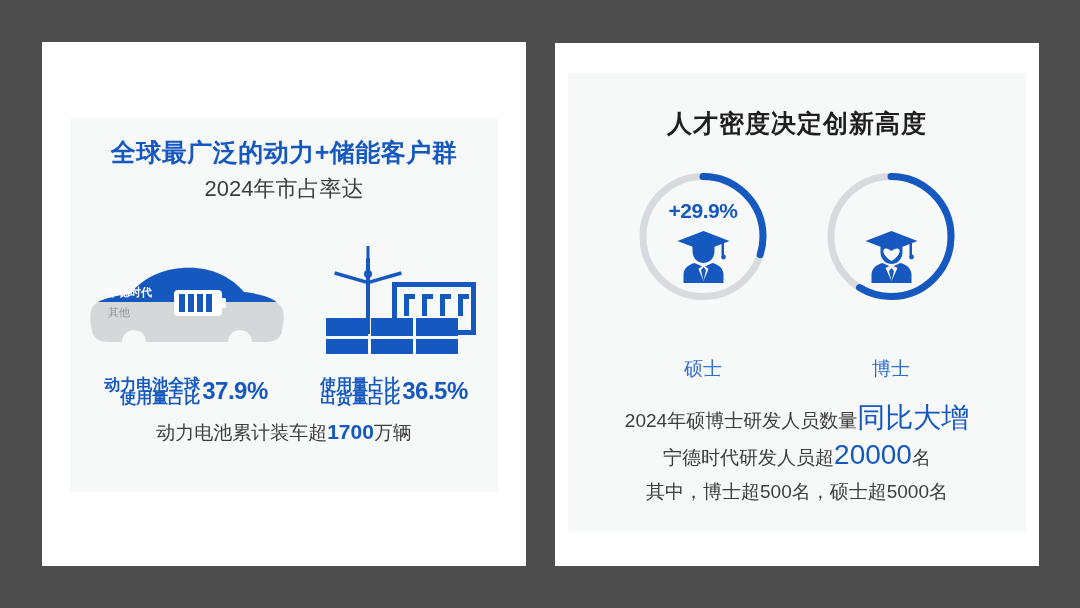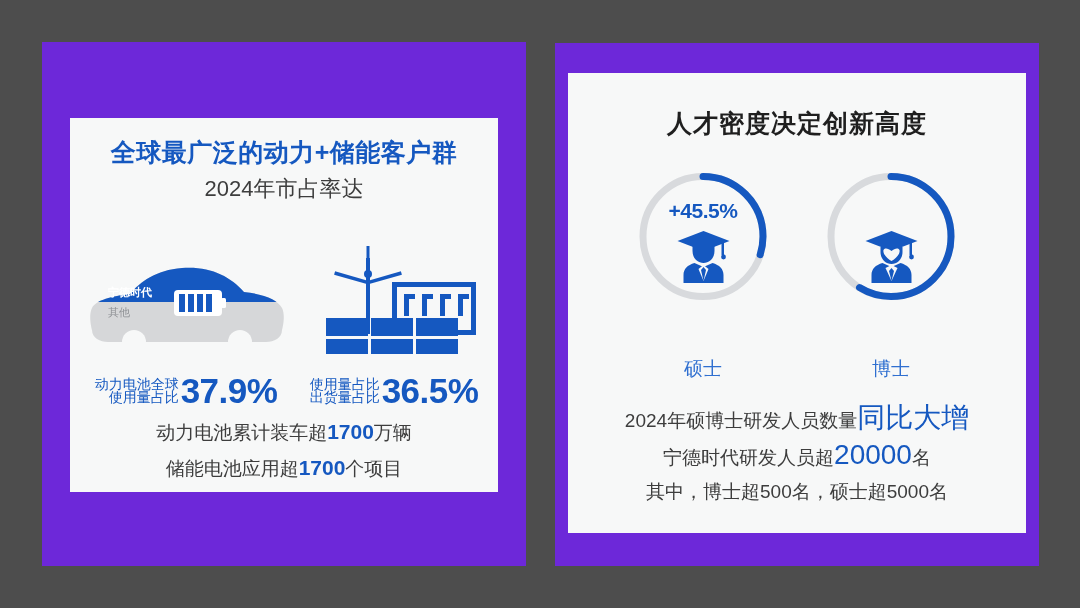--- a/index.html
+++ b/index.html
@@ -15,21 +15,21 @@
     position: relative;
   }
   .stage {
     position: absolute;
     inset: 0;
   }
 
   
   .card {
     position: absolute;
-    background: #6d28d9;
+    background: #ffffff;
   }
   #card-left  { left: 42px;  top: 42px; width: 484px; height: 524px; }
   #card-right { left: 555px; top: 43px; width: 484px; height: 523px; }
 
   .panel {
     position: absolute;
     background: #f7f8f8;
   }
   #panel-left  { left: 28px; top: 76px; width: 428px; height: 374px; }
   #panel-right { left: 13px; top: 30px; width: 458px; height: 460px; }
@@ -73,29 +73,29 @@
   .stat-line {
     position: absolute;
     bottom: 0;
     left: 0; right: 0;
     display: flex;
     align-items: center;
     justify-content: center;
     gap: 2px;
   }
   .stat-label {
-    font-size: 14px;
+    font-size: 16px;
     line-height: 13px;
     color: #1558c0;
-    font-weight: normal;
+    font-weight: bold;
     text-align: right;
     white-space: pre-line;
   }
   .stat-value {
-    font-size: 35px;
+    font-size: 24px;
     line-height: 30px;
     font-weight: bold;
     color: #1558c0;
     letter-spacing: -0.5px;
   }
 
   
   .foot-line {
     position: absolute;
     left: 0; right: 0;
@@ -278,41 +278,38 @@
             <span class="stat-label">使用量占比
 出货量占比</span>
             <span class="stat-value">36.5%</span>
           </div>
         </div>
       </div>
 
       <div class="foot-line" style="top:302px;">
         <span>动力电池累计装车超</span><b>1700</b><span>万辆</span>
       </div>
-      <div class="foot-line" style="top:338px;">
-        <span>储能电池应用超</span><b>1700</b><span>个项目</span>
-      </div>
 
     </div>
   </div>
 
   <div class="card" id="card-right">
     <div class="panel" id="panel-right">
 
       <div id="right-heading">人才密度决定创新高度</div>
 
       <div id="donut-row">
 
         <div class="donut-cell" id="donut-cell-0">
           <div class="donut-wrap">
             <svg width="135" height="135" viewBox="0 0 135 135">
               <circle cx="67.5" cy="67.5" r="60" fill="none" stroke="#d8dadd" stroke-width="7"></circle>
               <circle cx="67.5" cy="67.5" r="60" fill="none" stroke="#1558c0" stroke-width="7" stroke-linecap="round" stroke-dasharray="112.7 264.3" transform="rotate(-90 67.5 67.5)"></circle>
             </svg>
-            <div class="donut-pct">+45.5%</div>
+            <div class="donut-pct">+29.9%</div>
             <svg style="position:absolute;left:50%;transform:translateX(-50%);top:58px;" width="56" height="56" viewBox="0 0 56 56">
               <g fill="#1558c0">
                 <path d="M28 4 L54 14 L28 24 L2 14 Z"></path>
                 <path d="M46 16 v12 h2.5 v-13 z"></path>
                 <circle cx="48" cy="30" r="2.4"></circle>
                 <path d="M17 18 h22 v6 c0 7-5 12-11 12 s-11-5-11-12 z"></path>
                 <path d="M28 40 l-9-4 c-7 2-11 6-11 12 v8 h40 v-8 c0-6-4-10-11-12 z"></path>
                 <path d="M28 38 l-5 4 l5 12 l5-12 z" fill="#f7f8f8"></path>
                 <path d="M28 40 l-2.5 3 l2.5 11 l2.5-11 z" fill="#1558c0"></path>
               </g>

